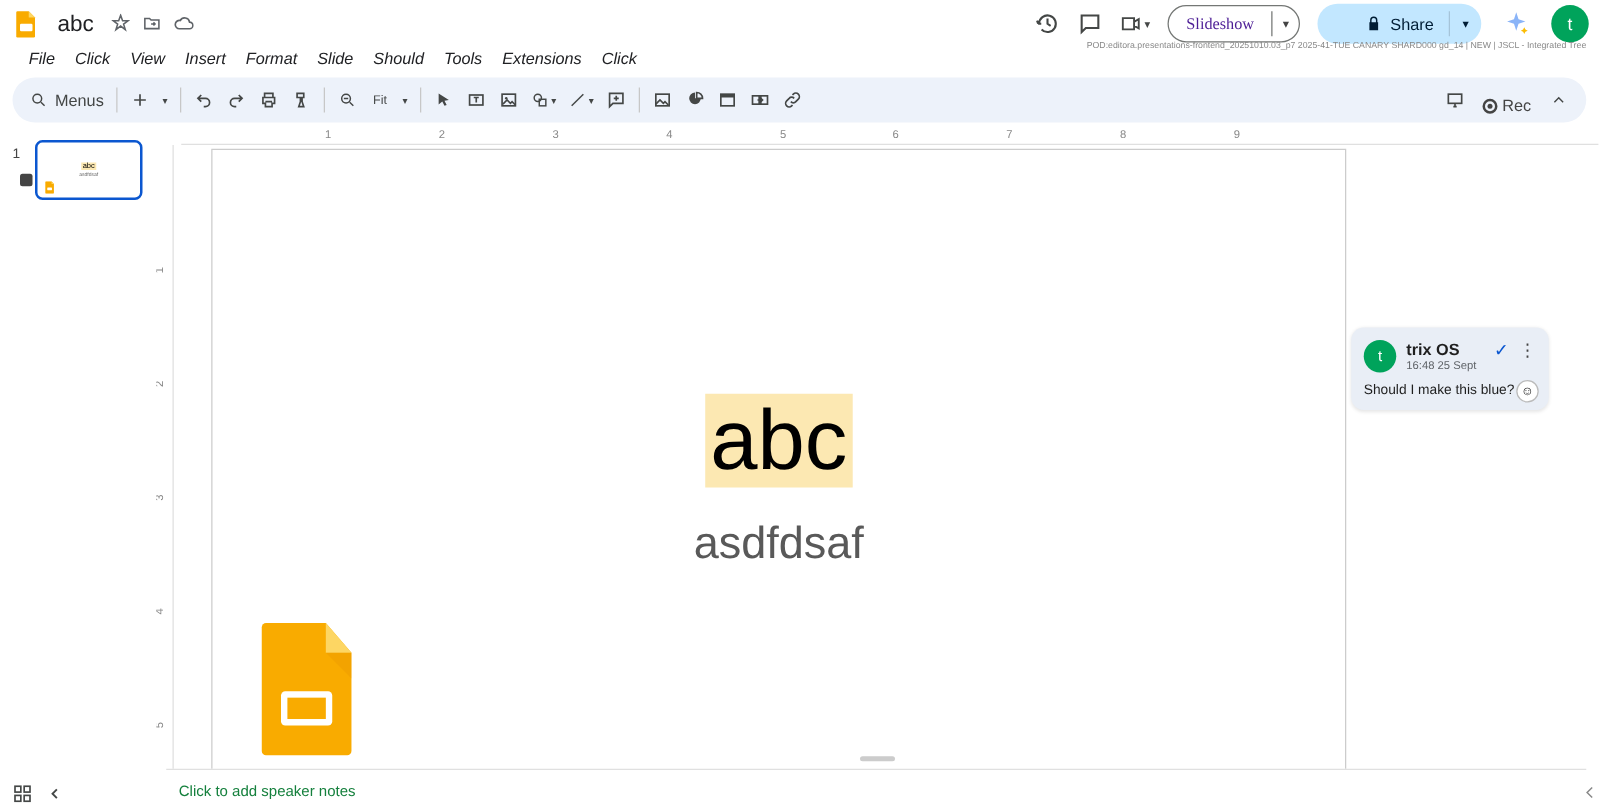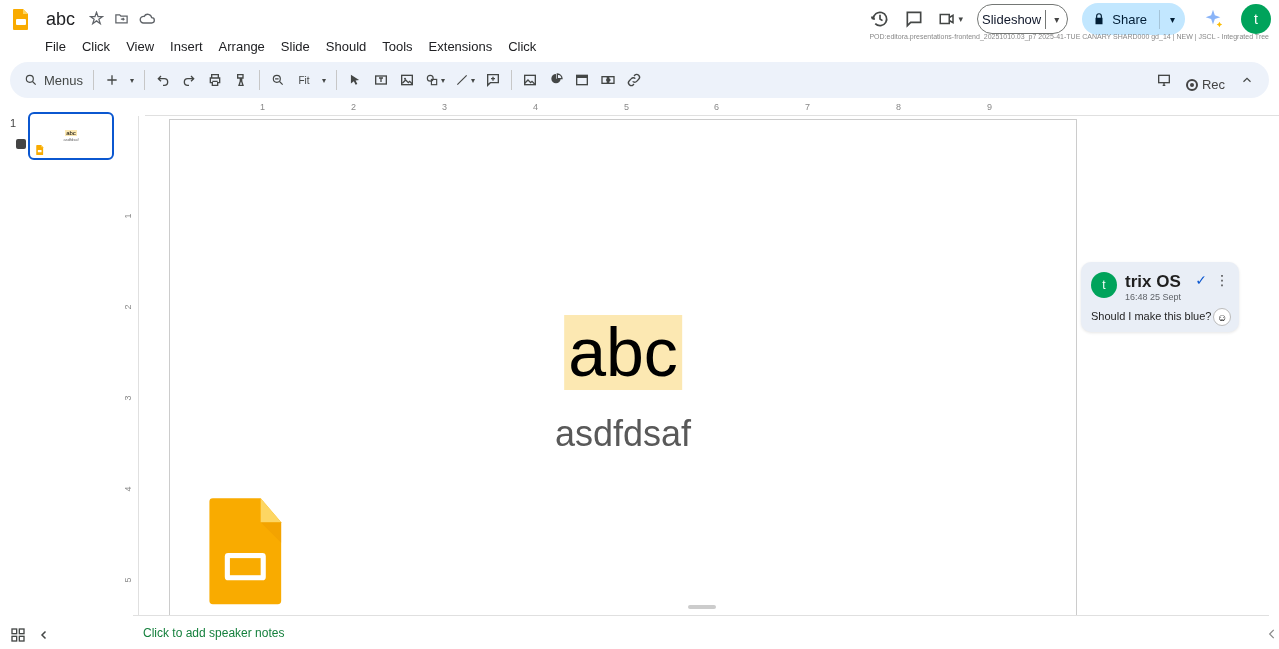--- a/index.html
+++ b/index.html
@@ -8,30 +8,30 @@
 
 .titlebar { height: 34px; display: flex; align-items: center; padding: 4px 8px 0 8px; }
 .app-logo { width: 26px; height: 26px; display: flex; align-items: center; justify-content: center; margin-right: 6px; }
 .app-logo svg { width: 24px; height: 24px; }
 .doc-title { font-size: 18px; color: #202124; padding: 2px 6px; }
 .title-icons { display: flex; gap: 10px; margin-left: 8px; }
 .title-icons span { color: #5f6368; cursor: pointer; }
 .header-right { margin-left: auto; display: flex; align-items: center; gap: 14px; }
 .header-icon { color: #5f6368; cursor: pointer; }
 .slideshow-btn { display: flex; align-items: center; border: 1px solid #747775; border-radius: 20px; overflow: hidden; height: 30px; }
-.slideshow-main { padding: 4px 4px; font-size: 13px; color: #0f172a; cursor: pointer; }
+.slideshow-main { padding: 4px 14px; font-size: 13px; color: #4c1d95; cursor: pointer; font-family: Liberation Serif, serif; }
 .slideshow-arrow { padding: 4px 8px; border-left: 1px solid #747775; cursor: pointer; color: #444; font-size: 10px; }
 .share-btn { display: flex; align-items: center; background: #c2e7ff; border-radius: 20px; height: 32px; overflow: hidden; }
-.share-main { padding: 4px 12px 4px 10px; font-size: 13px; color: #001d35; cursor: pointer; display: flex; align-items: center; gap: 6px; font-weight: 500; }
+.share-main { padding: 4px 12px 4px 10px; font-size: 13px; color: #001d35; cursor: pointer; display: flex; align-items: center; gap: 6px; font-weight: 500; margin-left: 28px; }
 .share-arrow { padding: 4px 10px; border-left: 1px solid rgba(0,0,0,0.15); cursor: pointer; color: #001d35; font-size: 10px; }
 .gemini-btn { width: 28px; height: 28px; display: flex; align-items: center; justify-content: center; cursor: pointer; }
 .avatar { width: 30px; height: 30px; border-radius: 50%; background: #00a35b; color: #fff; display: flex; align-items: center; justify-content: center; font-size: 14px; cursor: pointer; }
 
 
-.menubar { height: 24px; display: flex; align-items: center; padding-left: 38px; gap: 2px; }
+.menubar { height: 24px; display: flex; align-items: center; padding-left: 16px; gap: 2px; font-style: italic; }
 .menu-item { font-size: 13px; color: #202124; padding: 2px 7px; cursor: pointer; border-radius: 4px; }
 .debug-text { position: absolute; right: 10px; top: 33px; font-size: 7px; color: #888; }
 
 
 .toolbar { height: 36px; margin: 4px 10px; background: #edf2fa; border-radius: 24px; display: flex; align-items: center; padding: 0 10px; gap: 2px; }
 .tb-btn { min-width: 24px; height: 24px; display: flex; align-items: center; justify-content: center; cursor: pointer; color: #444746; border-radius: 4px; padding: 0 4px; font-size: 13px; }
 .tb-sep { width: 1px; height: 20px; background: #c7c7c7; margin: 0 4px; }
 .tb-right { margin-left: auto; display: flex; align-items: flex-end; gap: 10px; }
 .rec-btn { display: flex; align-items: center; gap: 4px; color: #444; font-size: 13px; }
 .rec-dot { width: 12px; height: 12px; border: 2px solid #444; border-radius: 50%; position: relative; }
@@ -57,21 +57,21 @@
 .slide-subtitle-text { position: absolute; left: 50%; top: 293px; transform: translateX(-50%); font-size: 36px; color: #595959; }
 .slide-image { position: absolute; left: 36px; top: 378px; width: 82px; height: 110px; }
 
 .drag-handle { position: absolute; left: 50%; bottom: 44px; transform: translateX(-50%); width: 28px; height: 4px; background: #ccc; border-radius: 2px; cursor: ns-resize; }
 
 
 .comment-card { position: absolute; right: 40px; top: 160px; width: 158px; background: #e9eef6; border-radius: 10px; padding: 10px; box-shadow: 0 1px 3px rgba(0,0,0,0.1); }
 .comment-head { display: flex; align-items: flex-start; gap: 8px; }
 .comment-avatar { width: 26px; height: 26px; border-radius: 50%; background: #00a35b; color: #fff; display: flex; align-items: center; justify-content: center; font-size: 12px; flex-shrink: 0; }
 .comment-meta { flex: 1; }
-.comment-author { font-size: 17px; font-weight: bold; color: #1f1f1f; }
+.comment-author { font-size: 13px; font-weight: bold; color: #1f1f1f; }
 .comment-time { font-size: 9px; color: #5f6368; }
 .comment-actions { display: flex; gap: 8px; }
 .comment-action { cursor: pointer; color: #444; font-size: 14px; }
 .comment-body { font-size: 11px; color: #1f1f1f; margin-top: 8px; }
 .comment-emoji { position: absolute; right: 8px; bottom: 6px; width: 18px; height: 18px; border: 1px solid #bbb; border-radius: 50%; display: flex; align-items: center; justify-content: center; font-size: 10px; cursor: pointer; background: #fff; }
 
 
 .notes-bar { position: absolute; bottom: 0; left: 133px; right: 10px; height: 34px; background: #fff; border-top: 1px solid #e0e0e0; display: flex; align-items: center; padding: 0 10px; }
 .notes-placeholder { font-size: 12px; color: #15803d; }
 
@@ -153,21 +153,21 @@
     <div class="avatar">t</div>
   </div>
 </div>
 <div class="debug-text">POD:editora.presentations-frontend_20251010.03_p7 2025-41-TUE CANARY SHARD000 gd_14 | NEW | JSCL - Integrated Tree</div>
 
 <div class="menubar">
   <div class="menu-item">File</div>
   <div class="menu-item">Click</div>
   <div class="menu-item">View</div>
   <div class="menu-item">Insert</div>
-  <div class="menu-item">Arrange</div>
+  <div class="menu-item">Format</div>
   <div class="menu-item">Slide</div>
   <div class="menu-item">Should</div>
   <div class="menu-item">Tools</div>
   <div class="menu-item">Extensions</div>
   <div class="menu-item">Click</div>
 </div>
 
 <div class="toolbar">
   <div class="tb-btn" style="gap:6px">
       <svg width="14" height="14" viewBox="0 0 24 24">

